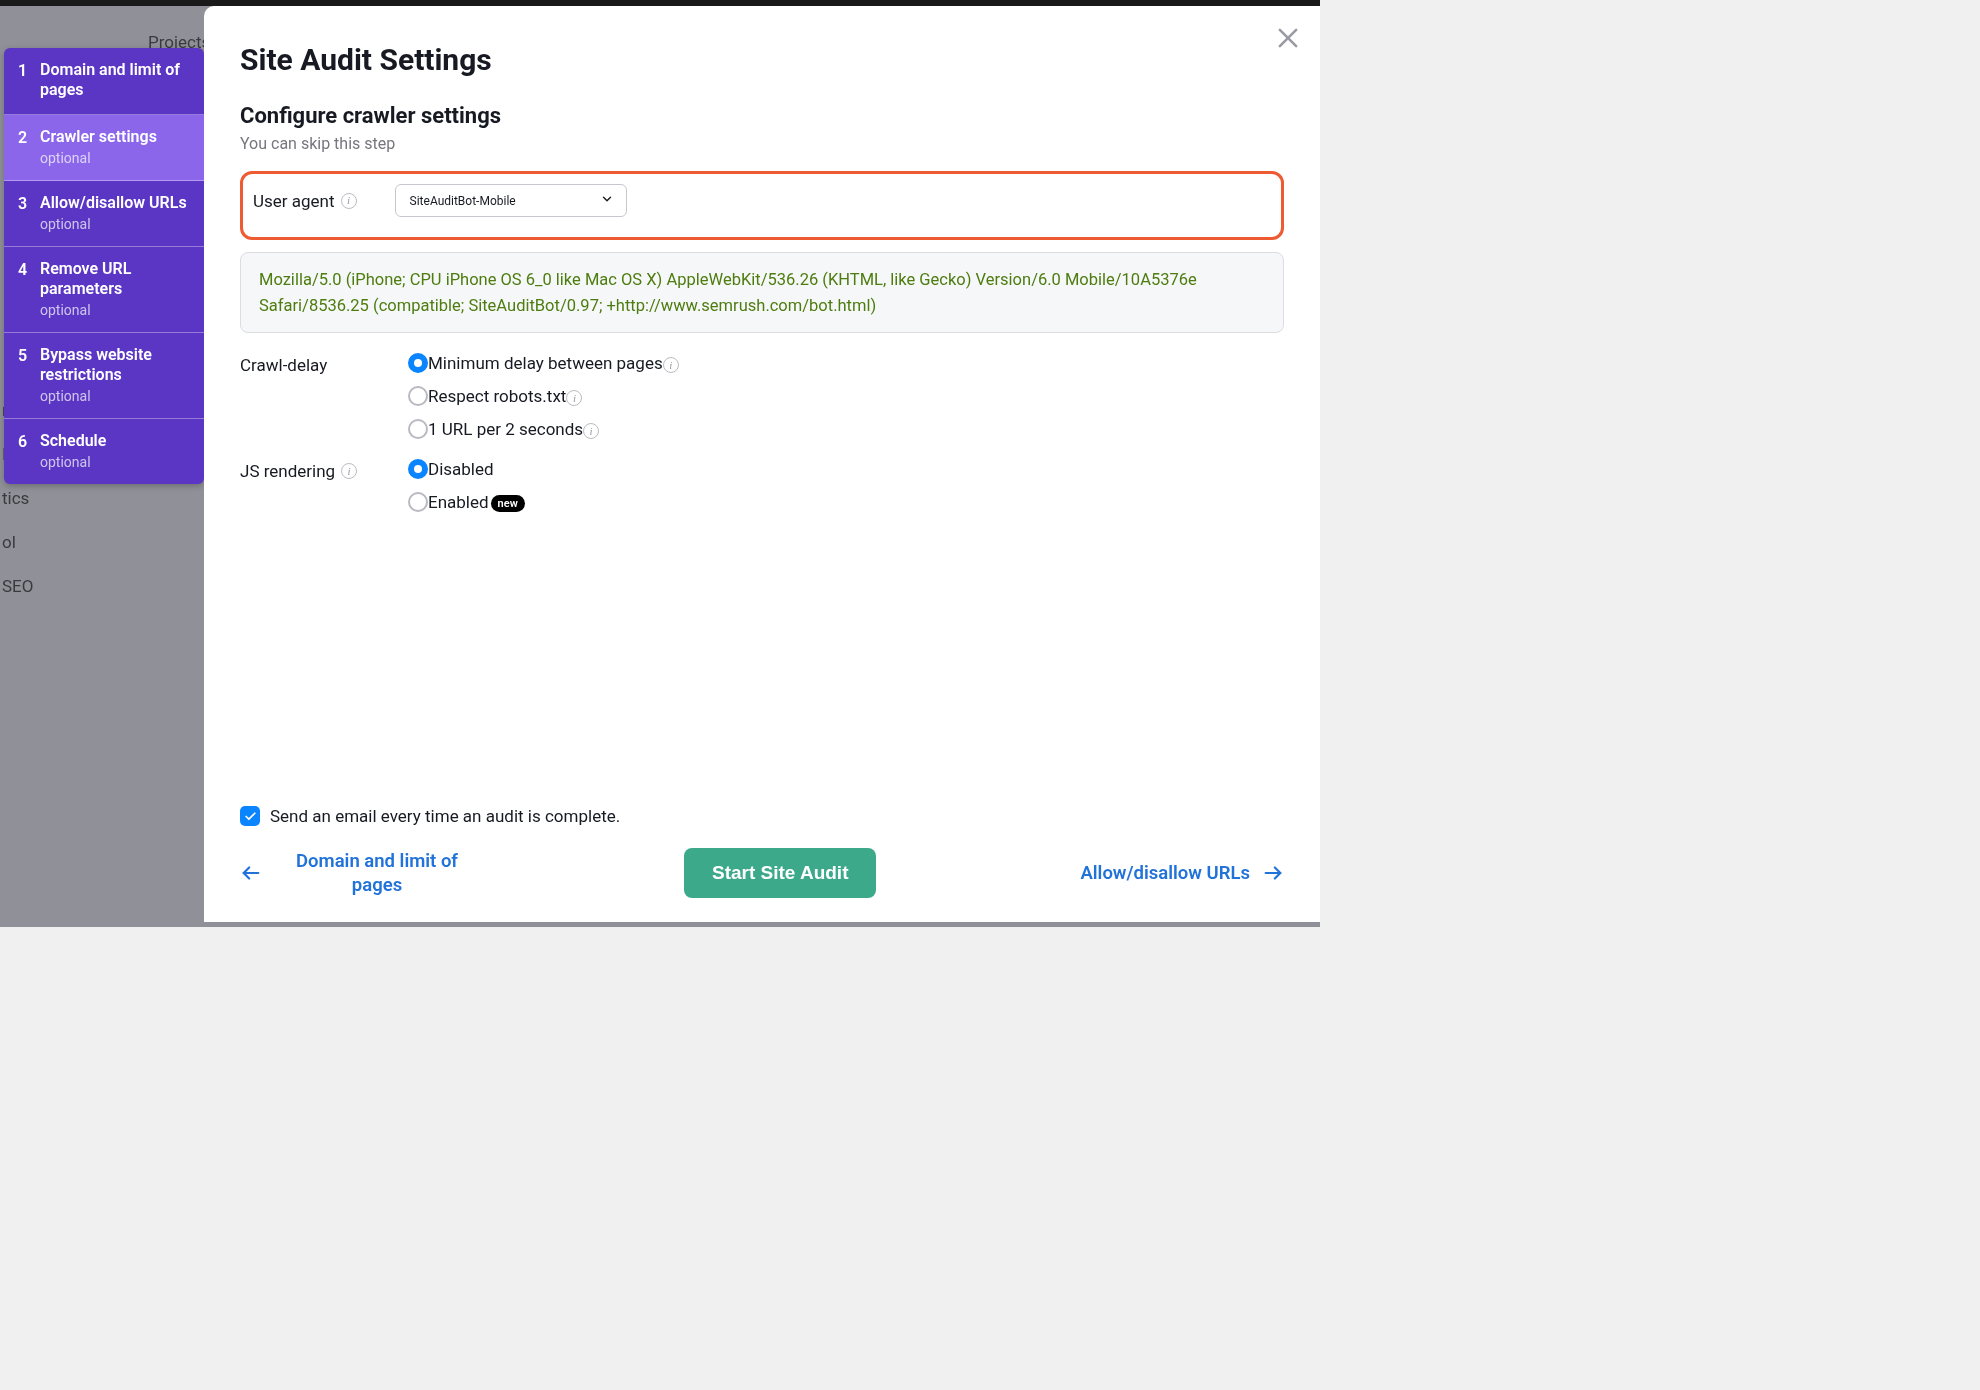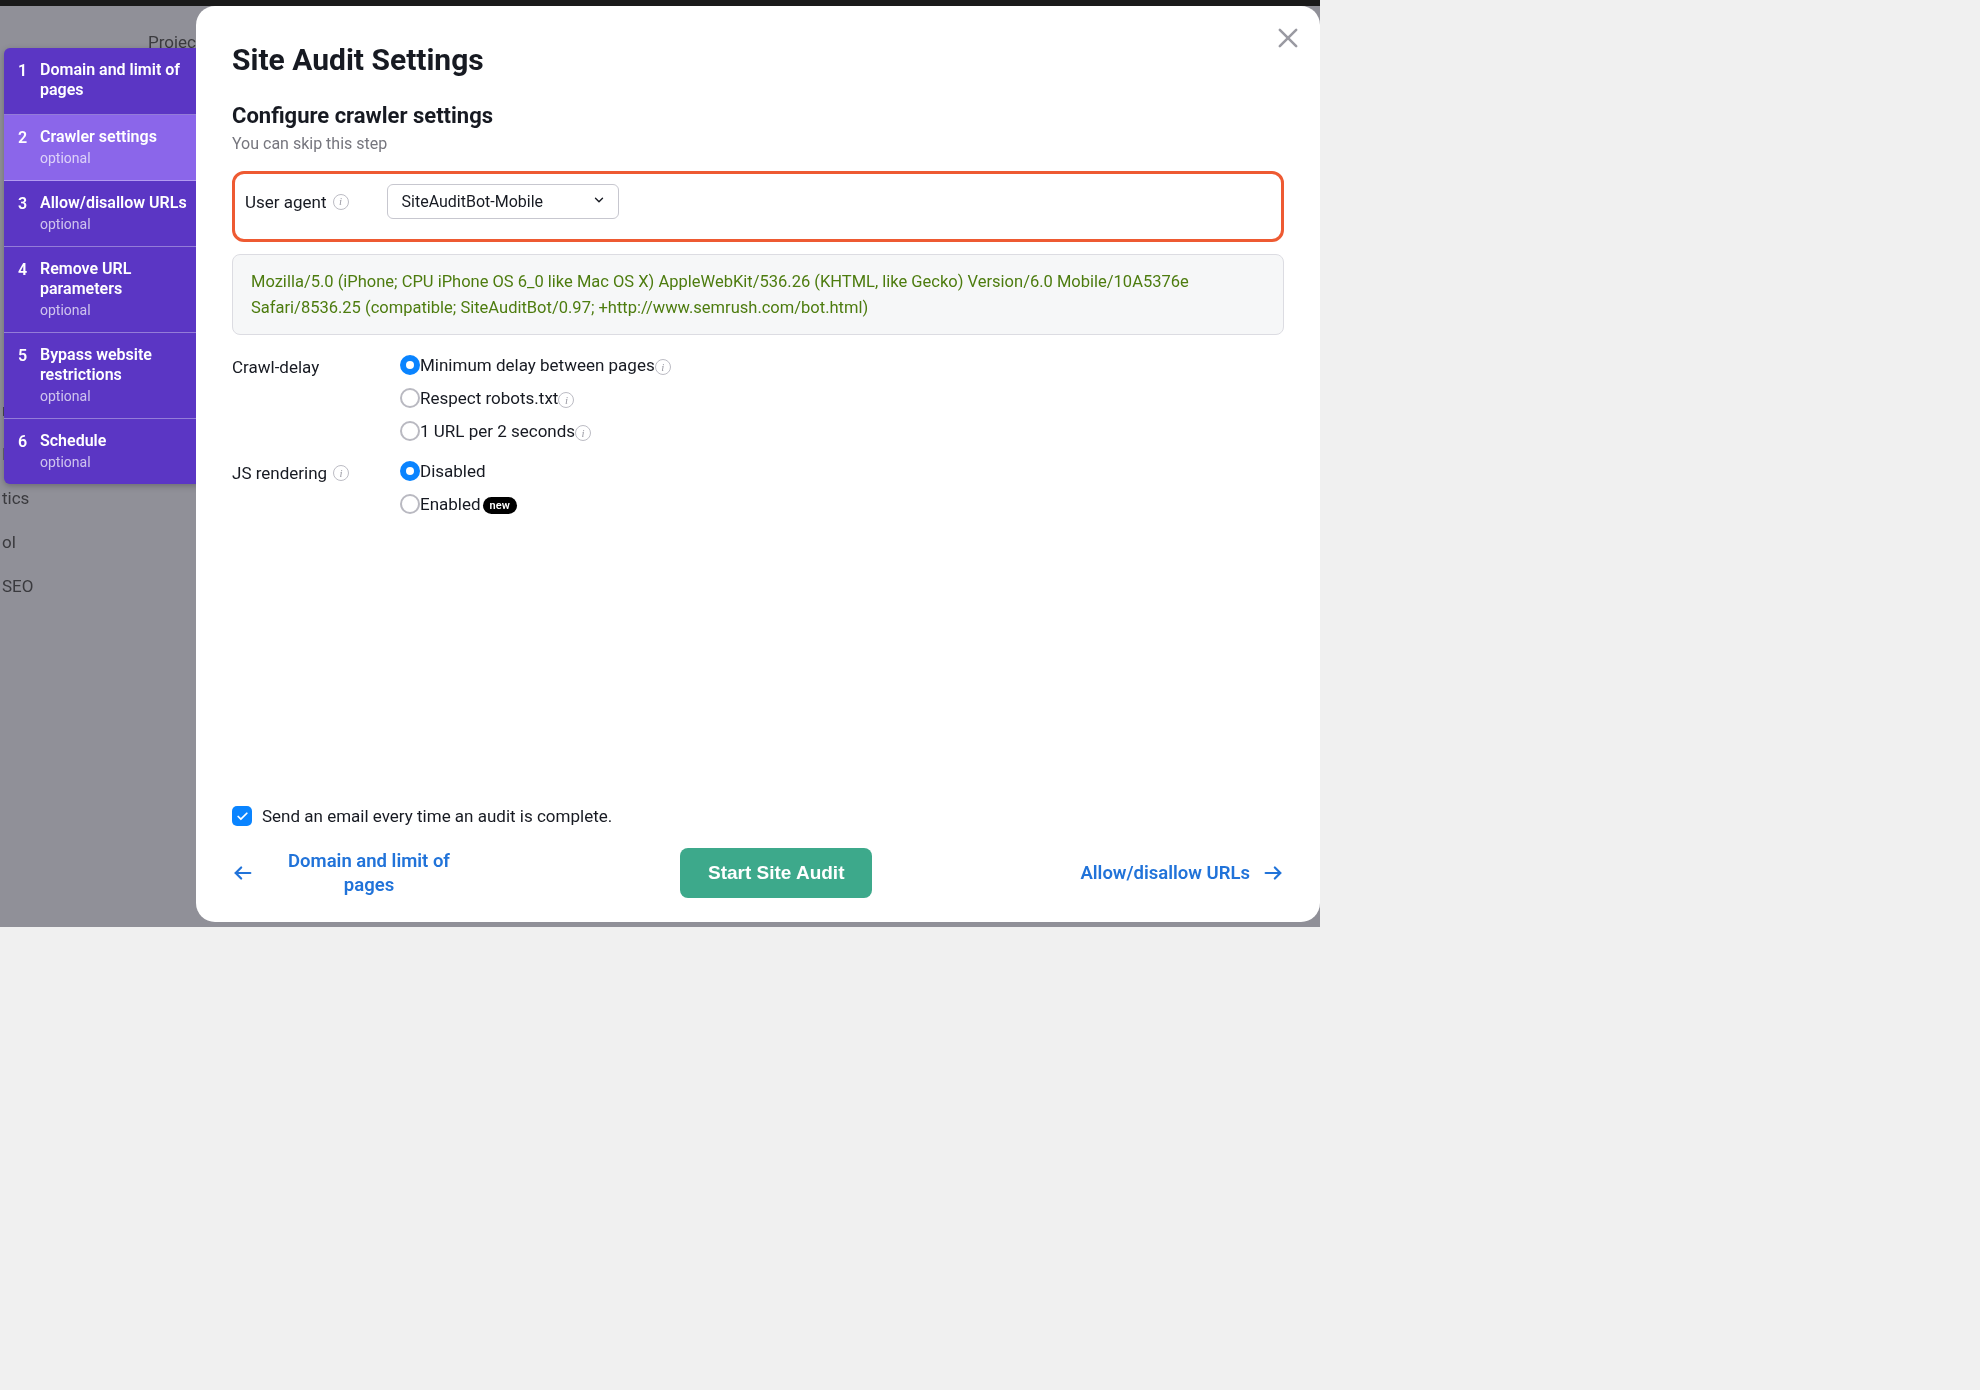--- a/index.html
+++ b/index.html
@@ -72,30 +72,29 @@
     font-weight: 600;
     line-height: 1.25;
   }
   .step-sub {
     font-size: 14px;
     color: rgba(255,255,255,0.7);
     margin-top: 3px;
   }
   .modal {
     position: absolute;
-    left: 196px;
+    left: 204px;
     top: 6px;
     right: 0;
     height: 916px;
     background: #fff;
     border-top-left-radius: 10px;
     padding: 32px 36px 24px 36px;
     display: flex;
     flex-direction: column;
-    border-radius: 19px;
   }
   .close-x {
     position: absolute;
     top: 18px;
     right: 18px;
     width: 28px;
     height: 28px;
     cursor: pointer;
   }
   .close-x svg { width: 100%; height: 100%; }
@@ -146,21 +145,21 @@
     line-height: 1;
   }
   .select-box {
     display: inline-flex;
     align-items: center;
     justify-content: space-between;
     border: 1px solid #c7c7cf;
     border-radius: 6px;
     padding: 7px 12px 7px 14px;
     min-width: 232px;
-    font-size: 16px;
+    font-size: 12px;
     color: #171a22;
     cursor: pointer;
     background: #fff;
   }
   .select-box .chev { margin-left: 18px; }
   .ua-string-box {
     margin-top: 12px;
     border: 1px solid #dcdce2;
     background: #f6f7f8;
     border-radius: 8px;

